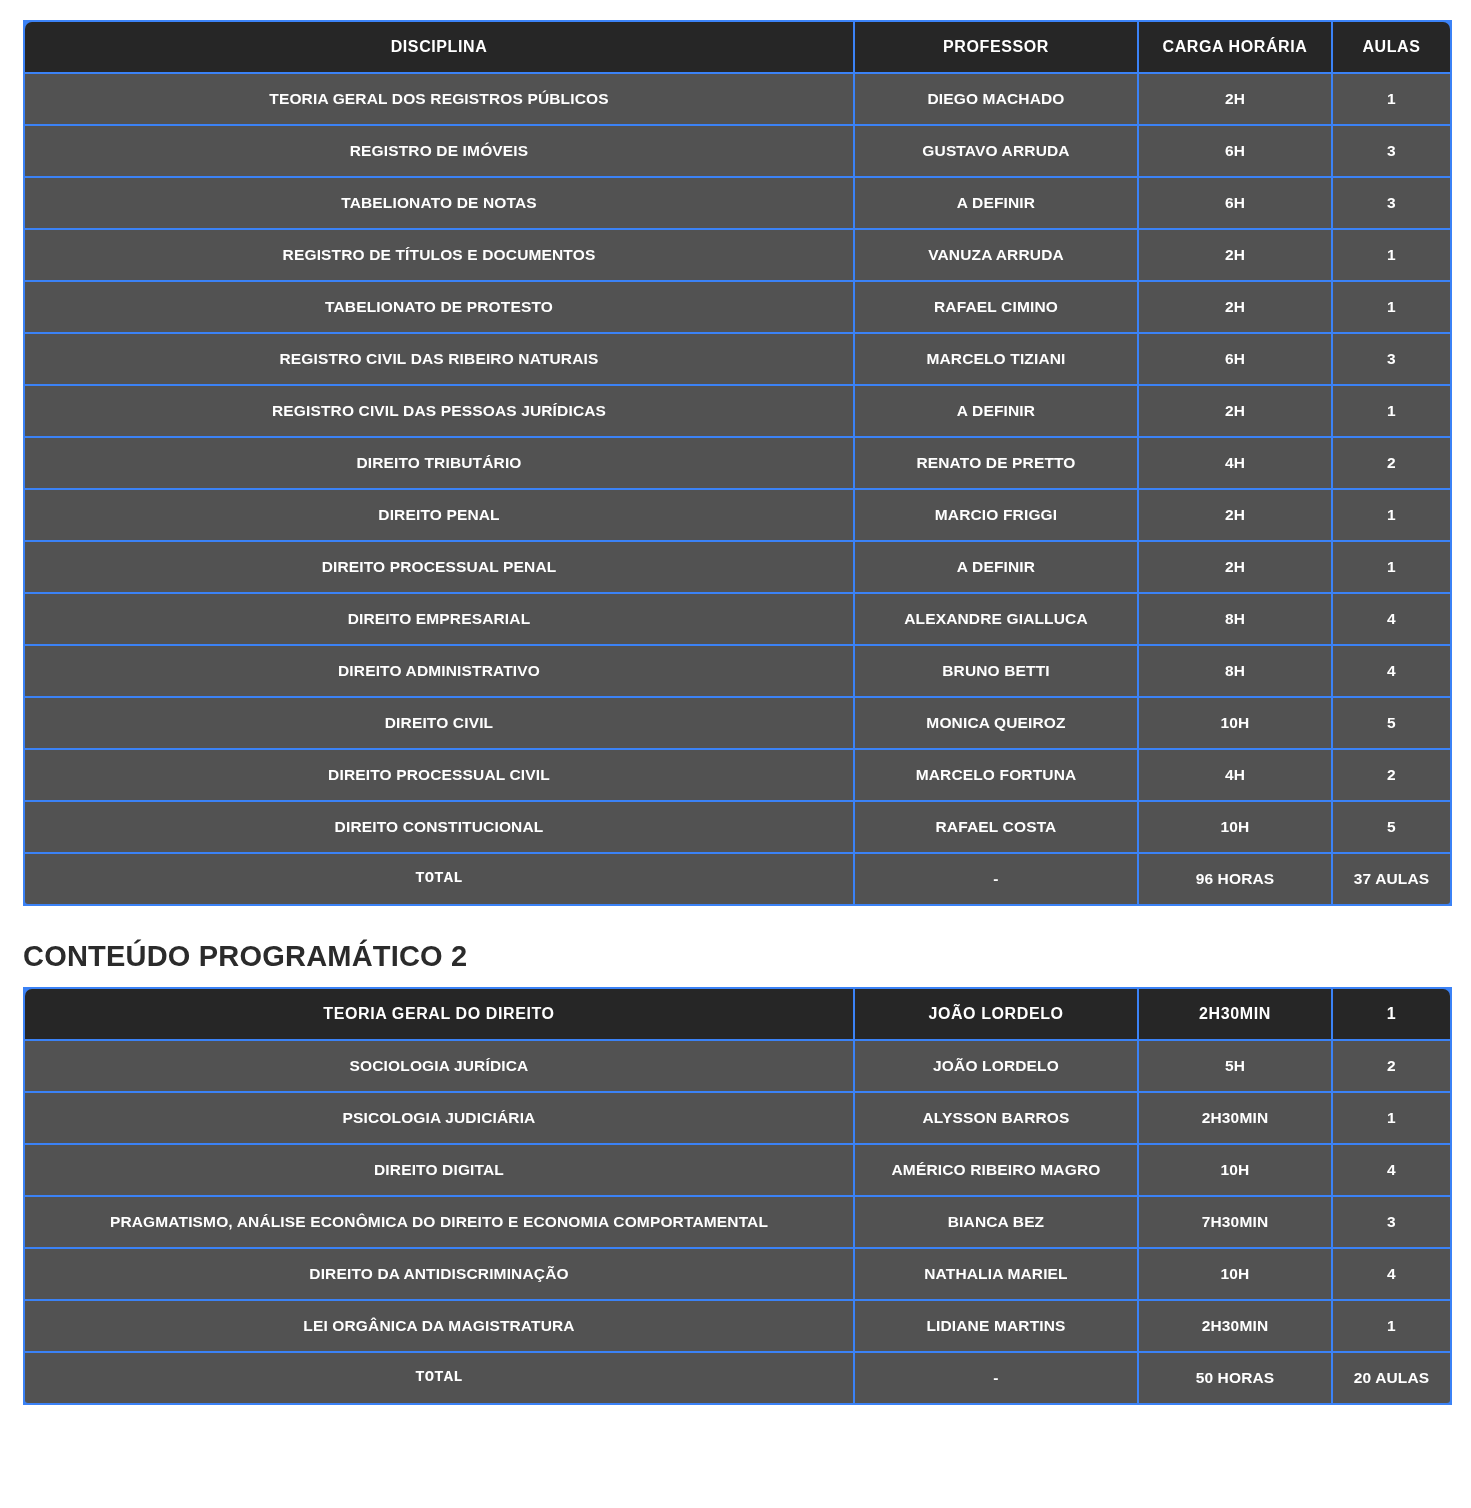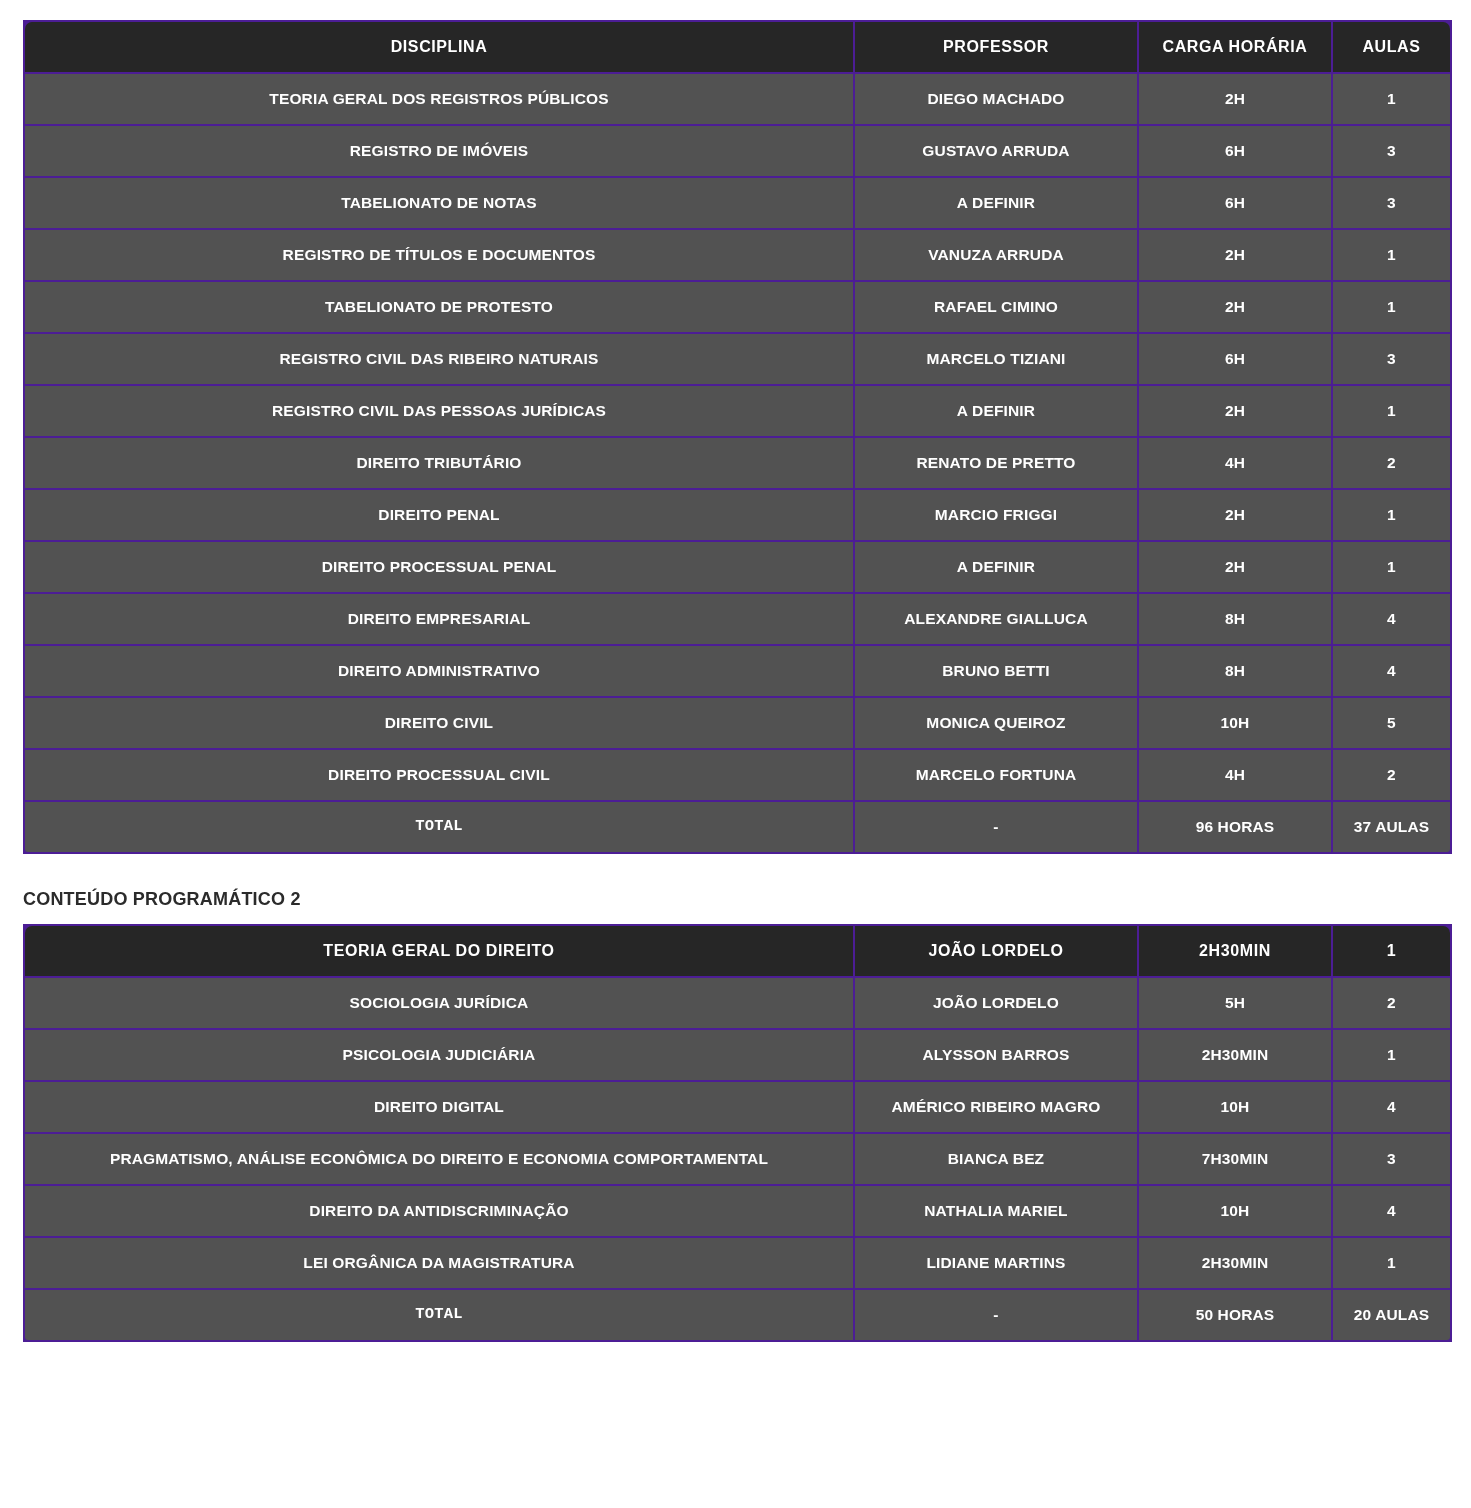--- a/index.html
+++ b/index.html
@@ -26,21 +26,21 @@
 
   
   .table-wrap {
     margin: 0 23px;
   }
   table.grid {
     width: 1425px;
     border-collapse: separate;
     border-spacing: 2px 2px;
     table-layout: fixed;
-    background: #4c1d95;
+    background: #3b82f6;
   }
   table.grid td,
   table.grid th {
     background: #525252;
     color: #ffffff;
     text-align: center;
     vertical-align: middle;
     font-weight: bold;
     font-size: 15.5px;
     letter-spacing: 0.15px;
@@ -70,21 +70,21 @@
   col.c-professor  { width: 282px; }
   col.c-carga      { width: 192px; }
   col.c-aulas      { width: 117px; }
 
   td.cell-disciplina { font-size: 15.5px; }
   td.cell-long { font-size: 15px; letter-spacing: 0px; }
 
   
   .section-heading {
     margin: 36px 0 16px 23px;
-    font-size: 18px;
+    font-size: 29px;
     font-weight: bold;
     color: #2b2b2b;
     letter-spacing: 0.2px;
     line-height: 1;
   }
 
   .spacer-top { height: 20px; }
 </style>
 </head>
 <body>
@@ -188,20 +188,26 @@
             <td>10H</td>
             <td>5</td>
           </tr>
           <tr>
             <td class="cell-disciplina">DIREITO PROCESSUAL CIVIL</td>
             <td>MARCELO FORTUNA</td>
             <td>4H</td>
             <td>2</td>
           </tr>
           <tr>
+            <td class="cell-disciplina">DIREITO CONSTITUCIONAL</td>
+            <td>RAFAEL COSTA</td>
+            <td>10H</td>
+            <td>5</td>
+          </tr>
+          <tr>
             <td class="cell-disciplina">TOTAL</td>
             <td>-</td>
             <td>96 HORAS</td>
             <td>37 AULAS</td>
           </tr>
         </tbody>
     </table>
   </div>
 
   <div class="section-heading">CONTEÚDO PROGRAMÁTICO 2</div>

